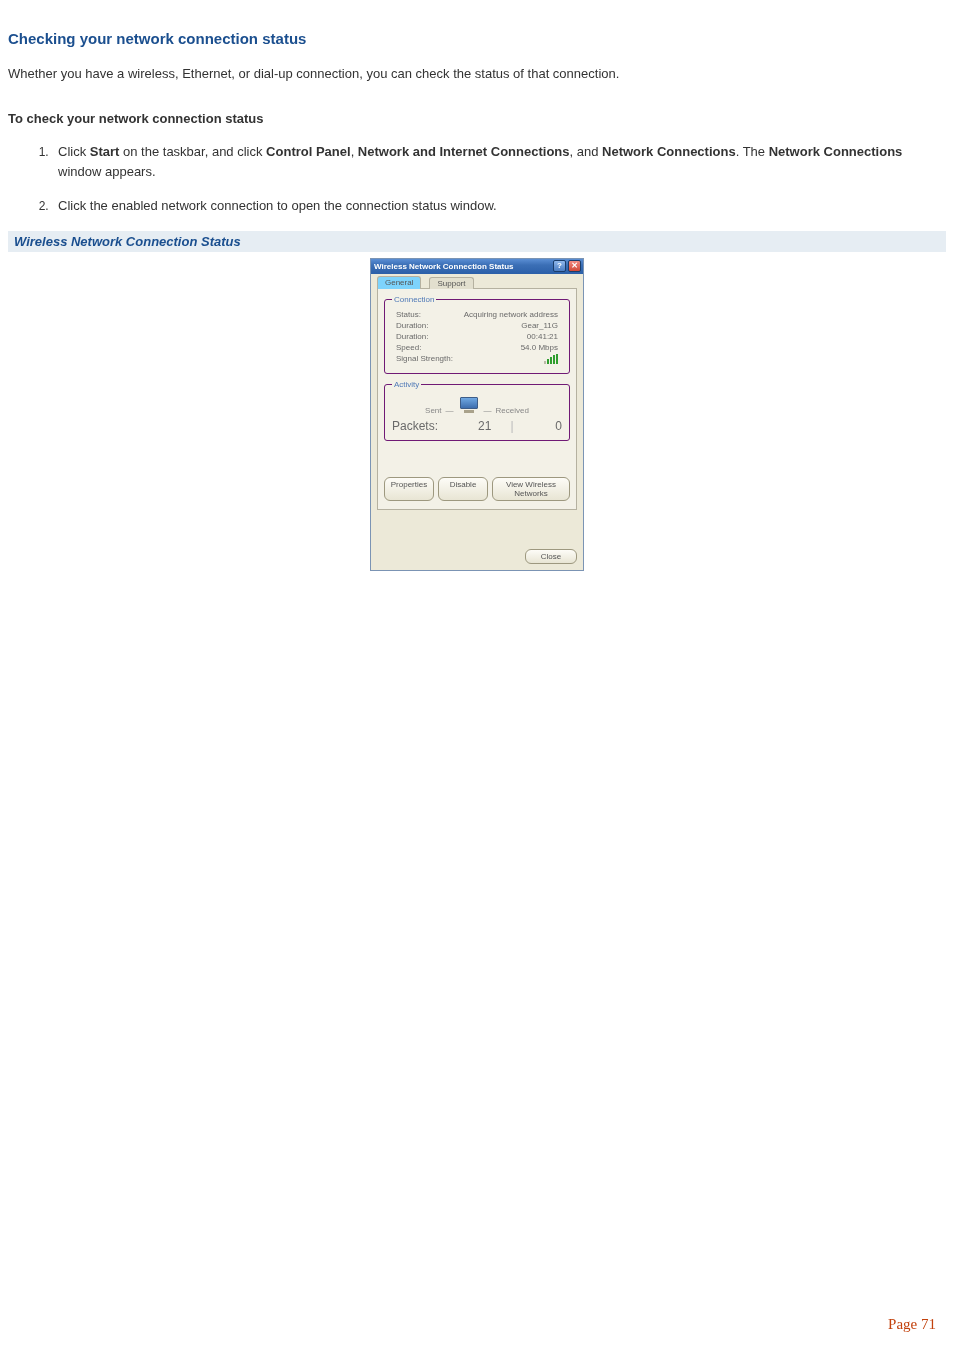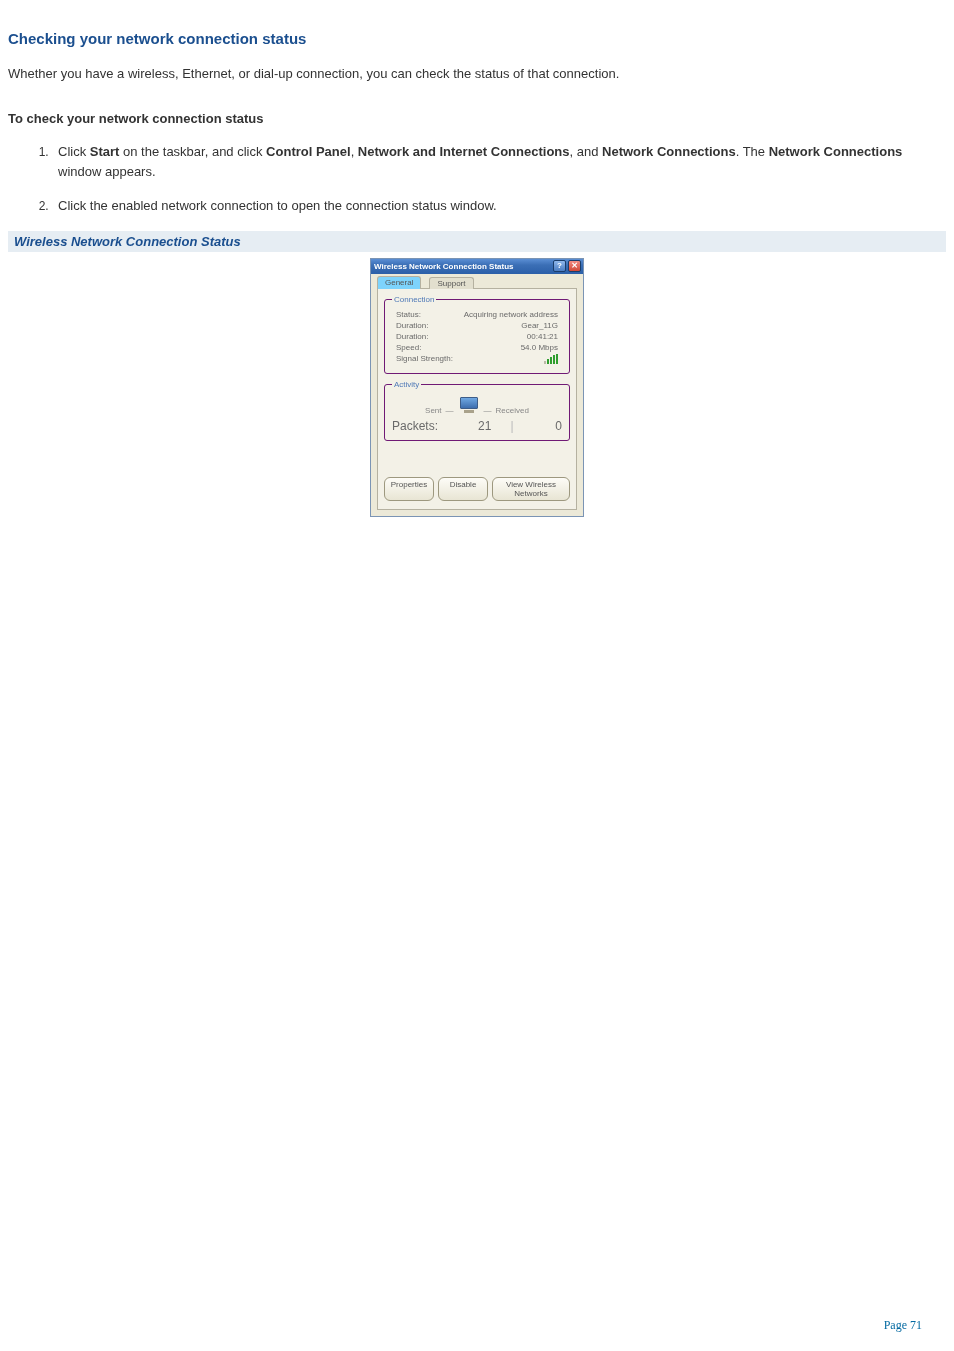--- a/index.html
+++ b/index.html
@@ -152,24 +152,24 @@
     margin-top: 28px;
   }
   .xpbtn.sm { flex: 0 0 50px; }
   .xpbtn.lg { flex: 1; }
   .close-row { text-align: right; padding: 5px 6px 6px 0; }
   .close-row .xpbtn { display: inline-block; width: 52px; }
 
   .page-footer {
     position: fixed;
     bottom: 18px;
-    right: 32px;
+    right: 18px;
     font-family: "Times New Roman", serif;
-    font-size: 12px;
-    color: #0369a1;
+    font-size: 15px;
+    color: #c2410c;
   }
 </style>
 </head>
 <body>
 
 <h2 class="section-title">Checking your network connection status</h2>
 
 <p class="intro">Whether you have a wireless, Ethernet, or dial-up connection, you can check the status of that connection.</p>
 
 <p class="subhead">To check your network connection status</p>
@@ -244,18 +244,21 @@
             <span class="r">0</span>
           </div>
         </fieldset>
         <div class="btn-row">
           <div class="xpbtn sm">Properties</div>
           <div class="xpbtn sm">Disable</div>
           <div class="xpbtn lg">View Wireless Networks</div>
         </div>
       </div>
     </div>
+    <div class="close-row">
+      <div class="xpbtn">Close</div>
+    </div>
   </div>
 </div>
 
 <div class="page-footer">
   <span>Page </span><span>71</span>
 </div>
 
 </body></html>

